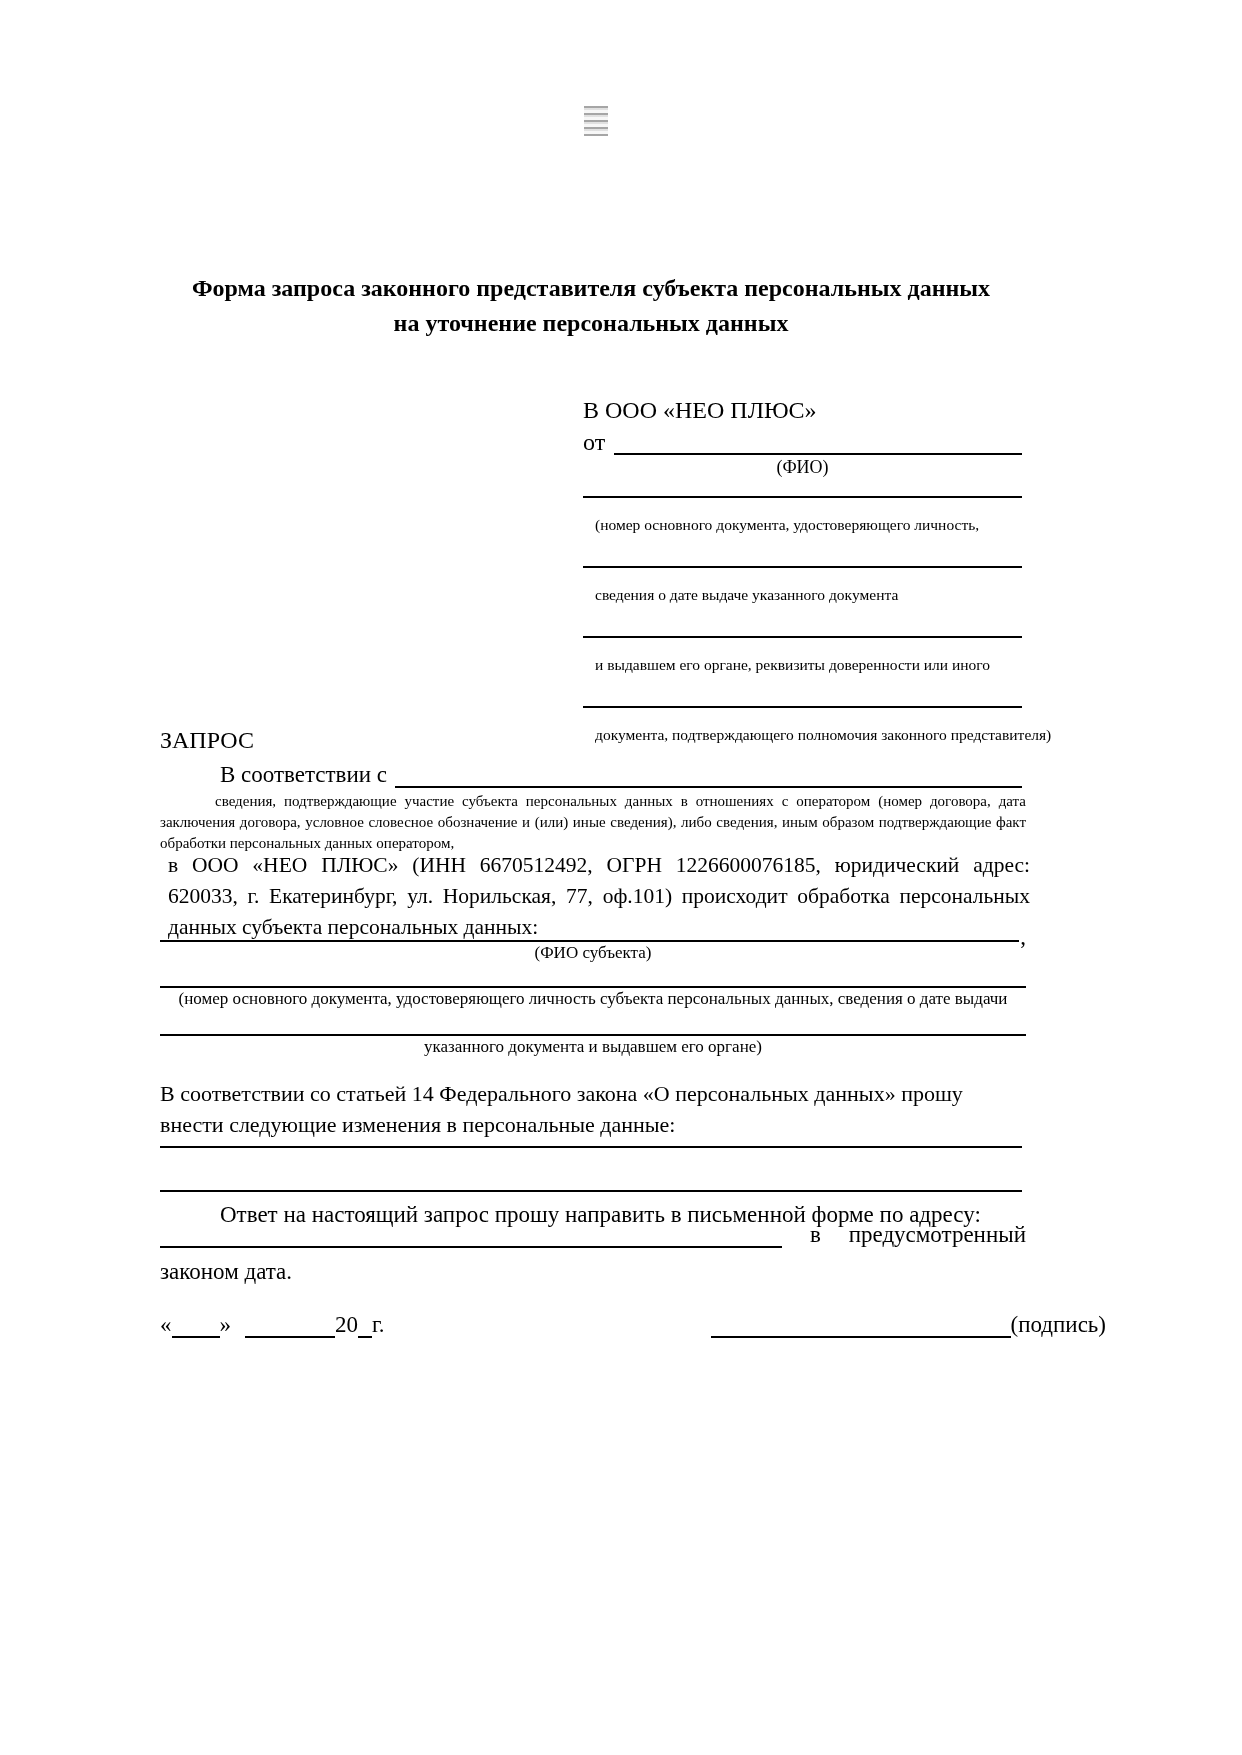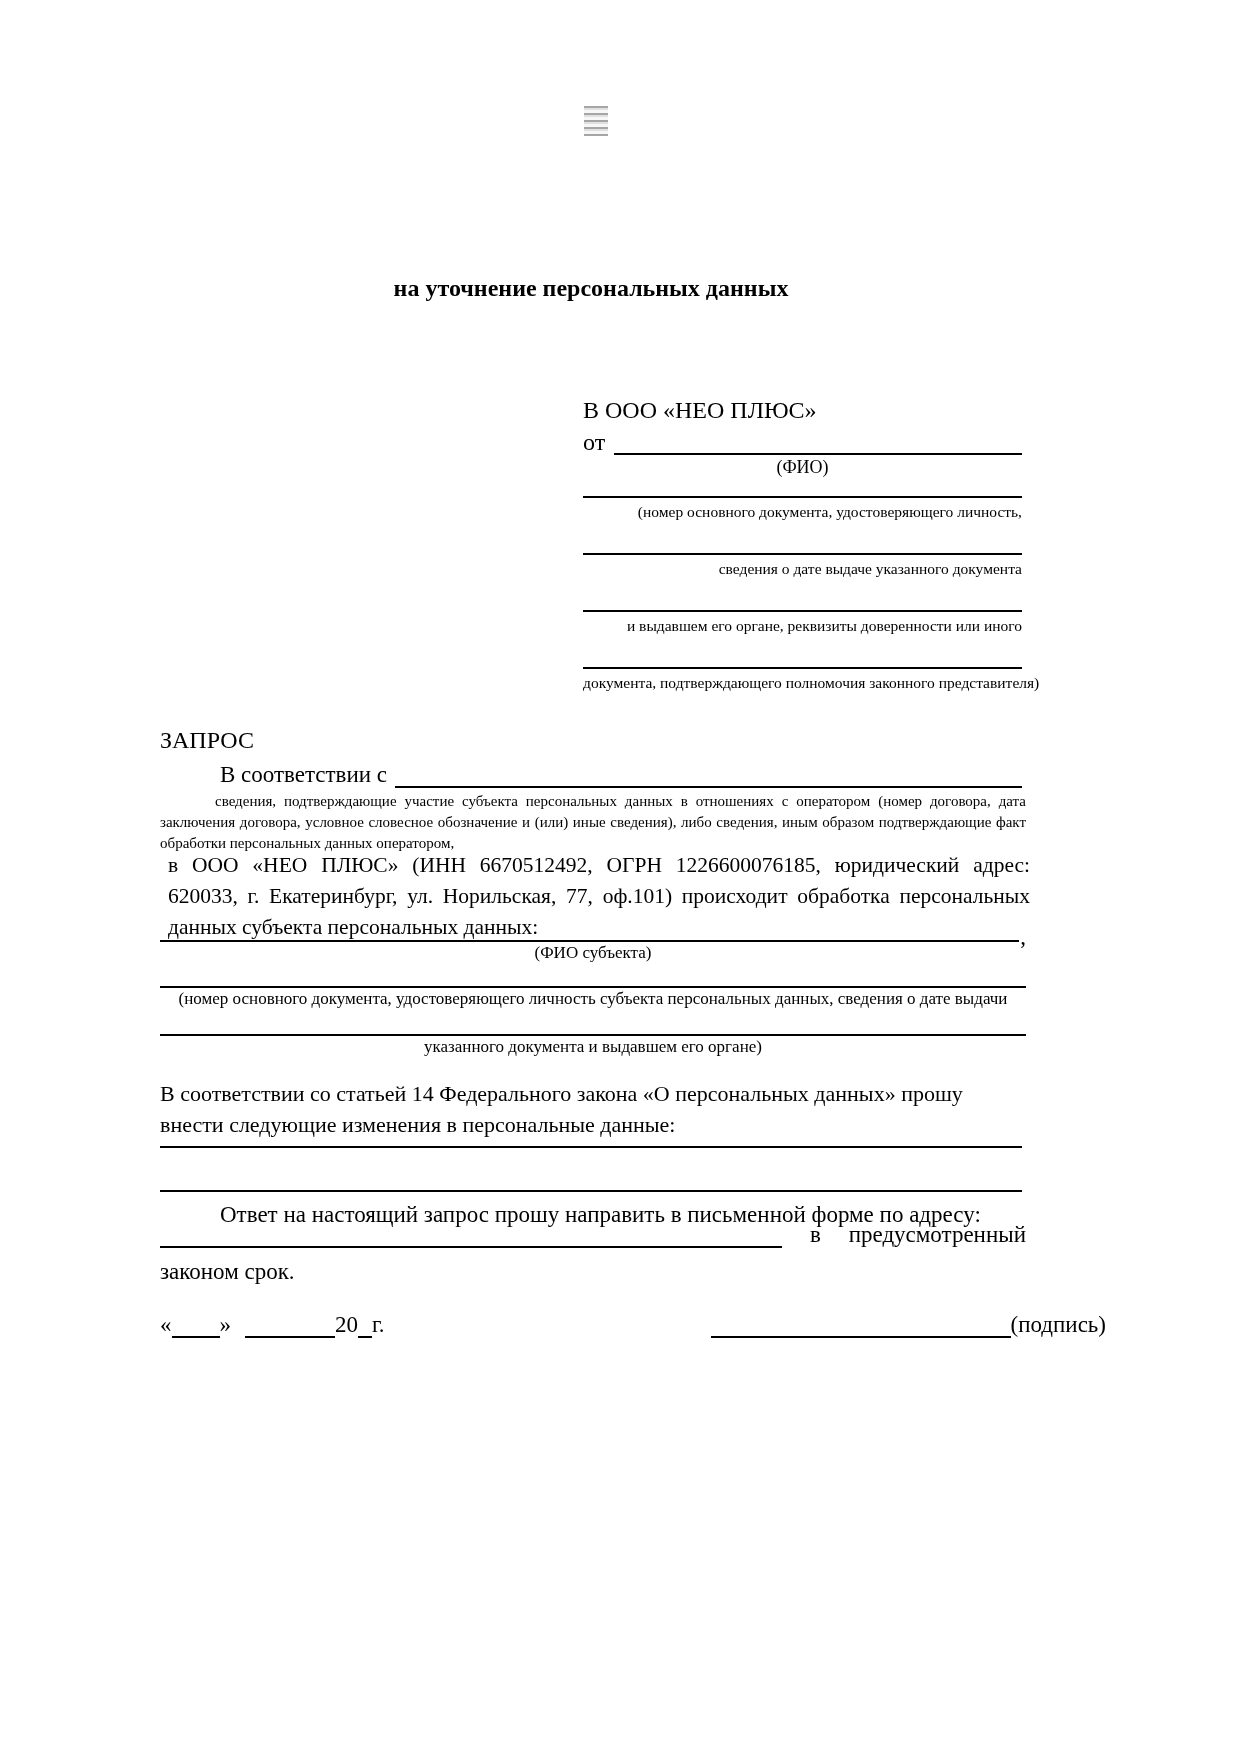--- a/index.html
+++ b/index.html
@@ -28,21 +28,21 @@
 
   .addressee { position:absolute; left:583px; top:395px; width:439px; }
   .addr-org { font-size:24px; line-height:30px; margin-bottom:5px; }
   .from-row { display:flex; align-items:flex-end; height:25px; }
   .from-row .lbl { font-size:24px; line-height:25px; padding-right:9px; }
   .from-row .u { flex:1 1 auto; height:24px; }
   .fio-cap { text-align:center; font-size:18px; line-height:24px; }
   .bg-line { border-bottom:2px solid #000; }
   .bg-line.h19 { height:19px; }
   .bg-line.h33 { height:33px; }
-  .bg-cap { text-align:right; font-size:15.5px; line-height:20px; white-space:nowrap; padding-top:4px; }
+  .bg-cap { text-align:left; font-size:15.5px; line-height:20px; white-space:nowrap; padding-top:17px;margin-left:12px; }
 
   .zapros { position:absolute; left:160px; top:726px; width:862px; text-align:left; font-size:24px; line-height:28px; }
 
   .intro-row { position:absolute; left:160px; top:760px; width:862px; display:flex; align-items:flex-end; height:28px; font-size:23px; }
   .intro-row .indent { width:60px; flex:0 0 auto; }
   .intro-row .lbl { line-height:26px; padding-right:8px; white-space:nowrap; }
   .intro-row .u { flex:1 1 auto; height:25px; }
 
   .footnote { position:absolute; left:160px; top:791px; width:866px; font-size:15px; line-height:21px; }
   .footnote .jline { text-align:justify; text-align-last:justify; }
@@ -83,20 +83,21 @@
 </style>
 </head>
 <body>
 
 <div class="page">
 
   <div class="artifact"></div>
 
 
   <div class="form-title">
+    <div>Форма запроса законного представителя субъекта персональных данных</div>
     <div>на уточнение персональных данных</div>
   </div>
 
   <div class="addressee">
     <div class="addr-org">В ООО «НЕО ПЛЮС»</div>
     <div class="from-row">
       <span class="lbl">от</span>
       <span class="u"></span>
     </div>
     <div class="fio-cap">(ФИО)</div>
@@ -157,21 +158,21 @@
   <div class="fill-abs" style="top:1190px;"></div>
 
   <div class="reply-par">Ответ на настоящий запрос прошу направить в письменной форме по адресу:</div>
 
   <div class="address-row">
     <span class="u"></span>
     <span class="w">в</span>
     <span class="w">предусмотренный</span>
   </div>
 
-  <div class="reply-tail">законом срок.</div>
+  <div class="reply-tail">законом дата.</div>
 
   <div class="footer-row">
     <span class="txt">«</span>
     <span class="u day"></span>
     <span class="txt">»</span>
     <span class="gap"></span>
     <span class="u month"></span>
     <span class="txt">20</span>
     <span class="u yr"></span>
     <span class="txt">г.</span>

